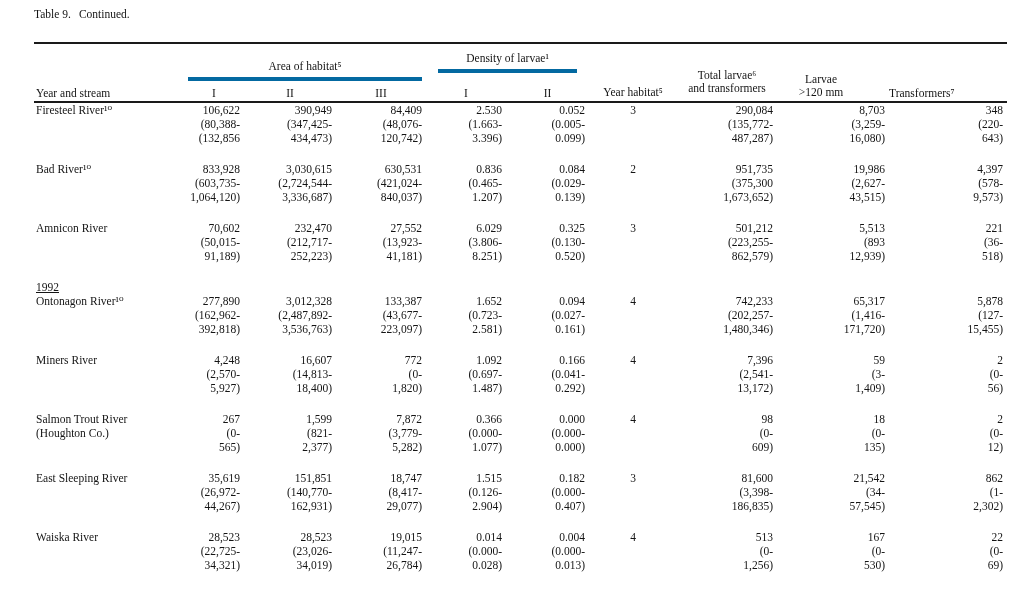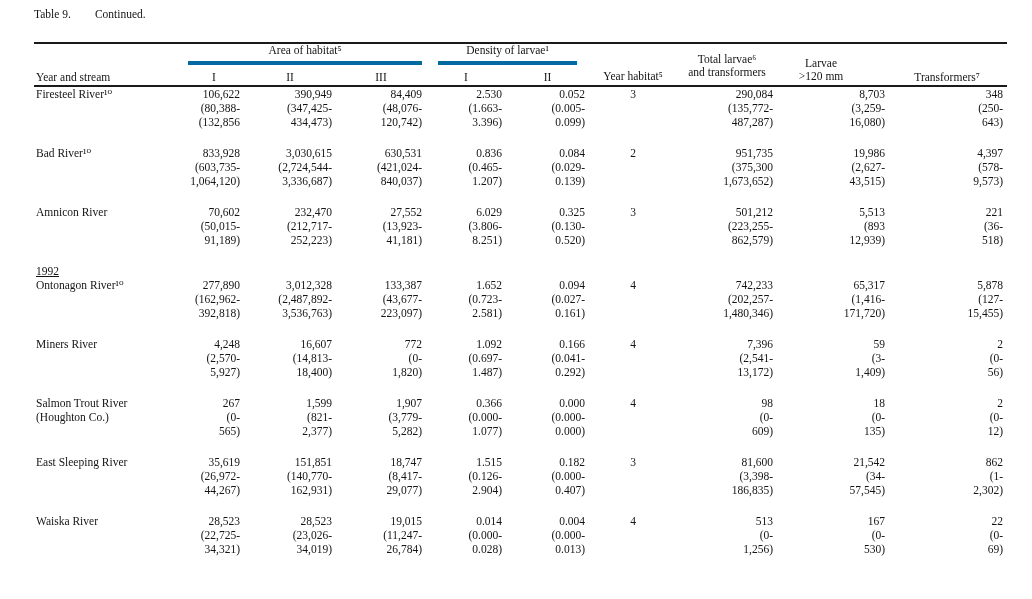--- a/index.html
+++ b/index.html
@@ -14,21 +14,21 @@
     font-family: "Liberation Serif", "DejaVu Serif", serif;
     color: #141414;
     position: relative;
   }
   .page {
     padding: 8px 0 0 34px;
   }
   .caption {
     font-size: 11.5px;
     display: flex;
-    gap: 24px;
+    gap: 8px;
     align-items: flex-end;
   }
   table.data {
     margin-top: 22px;
     border-collapse: collapse;
     table-layout: fixed;
     width: 973px;
     font-size: 11.5px;
   }
   col.c-name { width: 150px; }
@@ -50,26 +50,26 @@
   }
   tr.h1 > th { border-top: 2px solid #1a1a1a; }
   tr.h1 > th[rowspan], tr.h2 > th { border-bottom: 2px solid #1a1a1a; }
   .th-name { text-align: left; padding-left: 2px; padding-bottom: 2px; }
   .th-group { text-align: center; }
   .th-group .group-label {
     border-bottom: 4px solid #0369a1;
     margin: 0 4px;
     padding-bottom: 5px;
   }
-  .th-group-density .group-label { margin: 0 12px; }
+  .th-group-density .group-label { margin: 8px 12px; }
   .th-sub { text-align: center; padding: 2px 0 2px 0; height: 16px; }
   .th-yc { text-align: center; padding-bottom: 3px; }
   .th-total { text-align: center; padding-bottom: 6px; line-height: 13px; }
   .th-larvae { padding-right: 24px; padding-bottom: 2px; line-height: 13px; }
-  .th-transformers { text-align: center; padding-right: 2px; padding-bottom: 2px; }
+  .th-transformers { text-align: left; padding-right: 2px; padding-bottom: 2px; }
 
   tbody td {
     vertical-align: top;
     padding: 0 0 17px 0;
     line-height: 14px;
   }
   tbody tr:first-child td { padding-top: 0; }
   td.col-name { text-align: left; padding-left: 2px; }
   td.col-num  { text-align: right; padding-right: 4px; }
   td.col-yc   { text-align: center; }
@@ -167,21 +167,21 @@
             <div class="line">(135,772-</div>
             <div class="line">487,287)</div>
           </td>
           <td class="col-num">
             <div class="line">8,703</div>
             <div class="line">(3,259-</div>
             <div class="line">16,080)</div>
           </td>
           <td class="col-num">
             <div class="line">348</div>
-            <div class="line">(250-</div>
+            <div class="line">(220-</div>
             <div class="line">643)</div>
           </td>
         </tr>
         <tr>
           <td class="col-name">
             <div class="line">Bad River¹⁰</div>
           </td>
           <td class="col-num">
             <div class="line">833,928</div>
             <div class="line">(603,735-</div>
@@ -382,21 +382,21 @@
             <div class="line">267</div>
             <div class="line">(0-</div>
             <div class="line">565)</div>
           </td>
           <td class="col-num">
             <div class="line">1,599</div>
             <div class="line">(821-</div>
             <div class="line">2,377)</div>
           </td>
           <td class="col-num">
-            <div class="line">1,907</div>
+            <div class="line">7,872</div>
             <div class="line">(3,779-</div>
             <div class="line">5,282)</div>
           </td>
           <td class="col-num">
             <div class="line">0.366</div>
             <div class="line">(0.000-</div>
             <div class="line">1.077)</div>
           </td>
           <td class="col-num">
             <div class="line">0.000</div>

